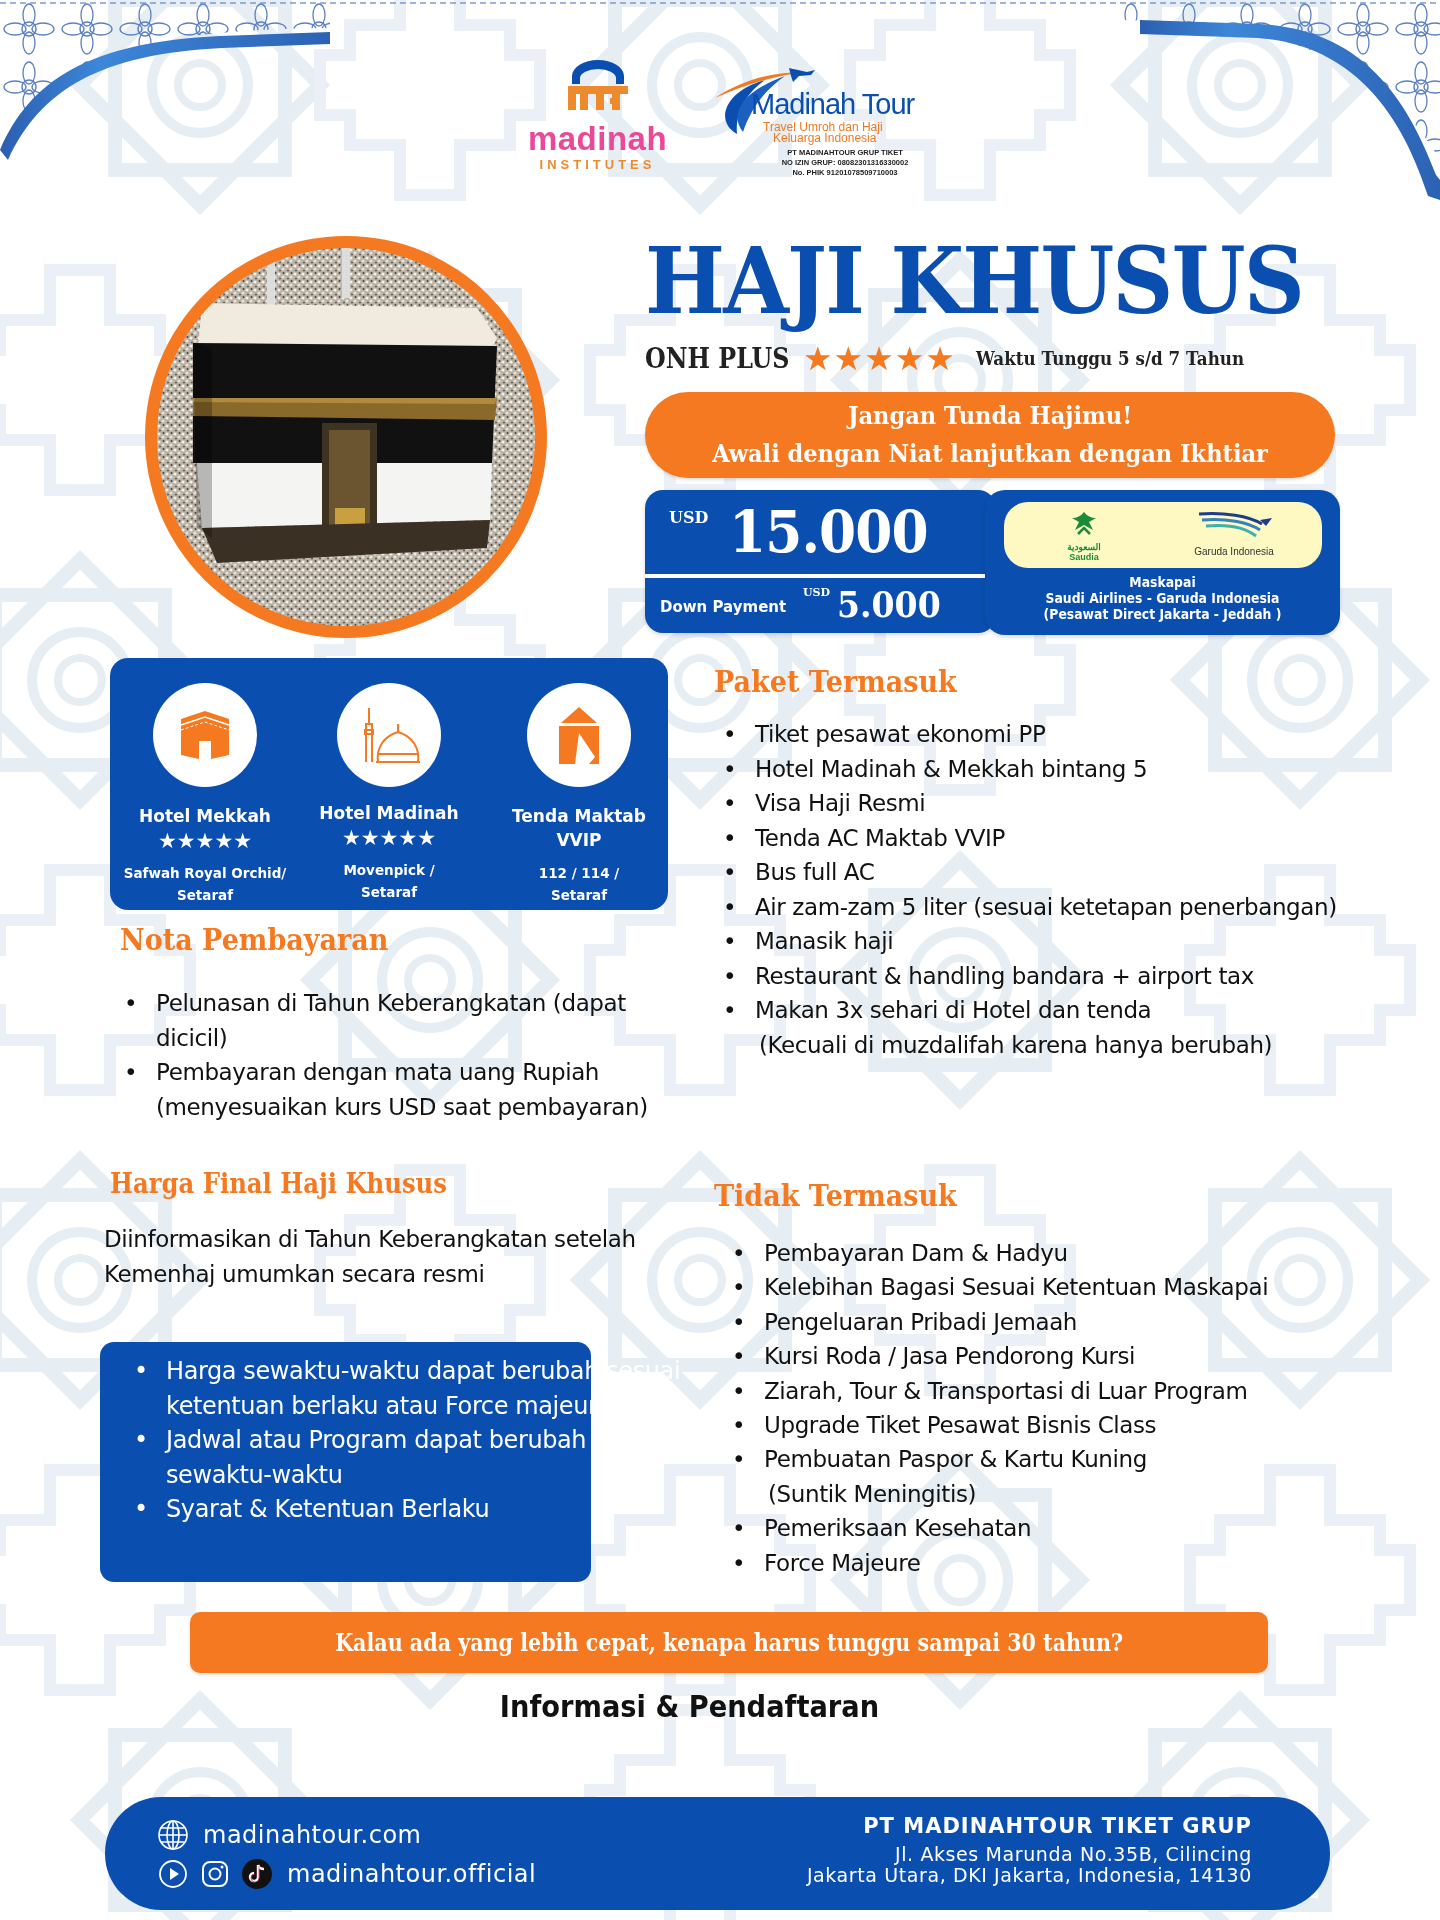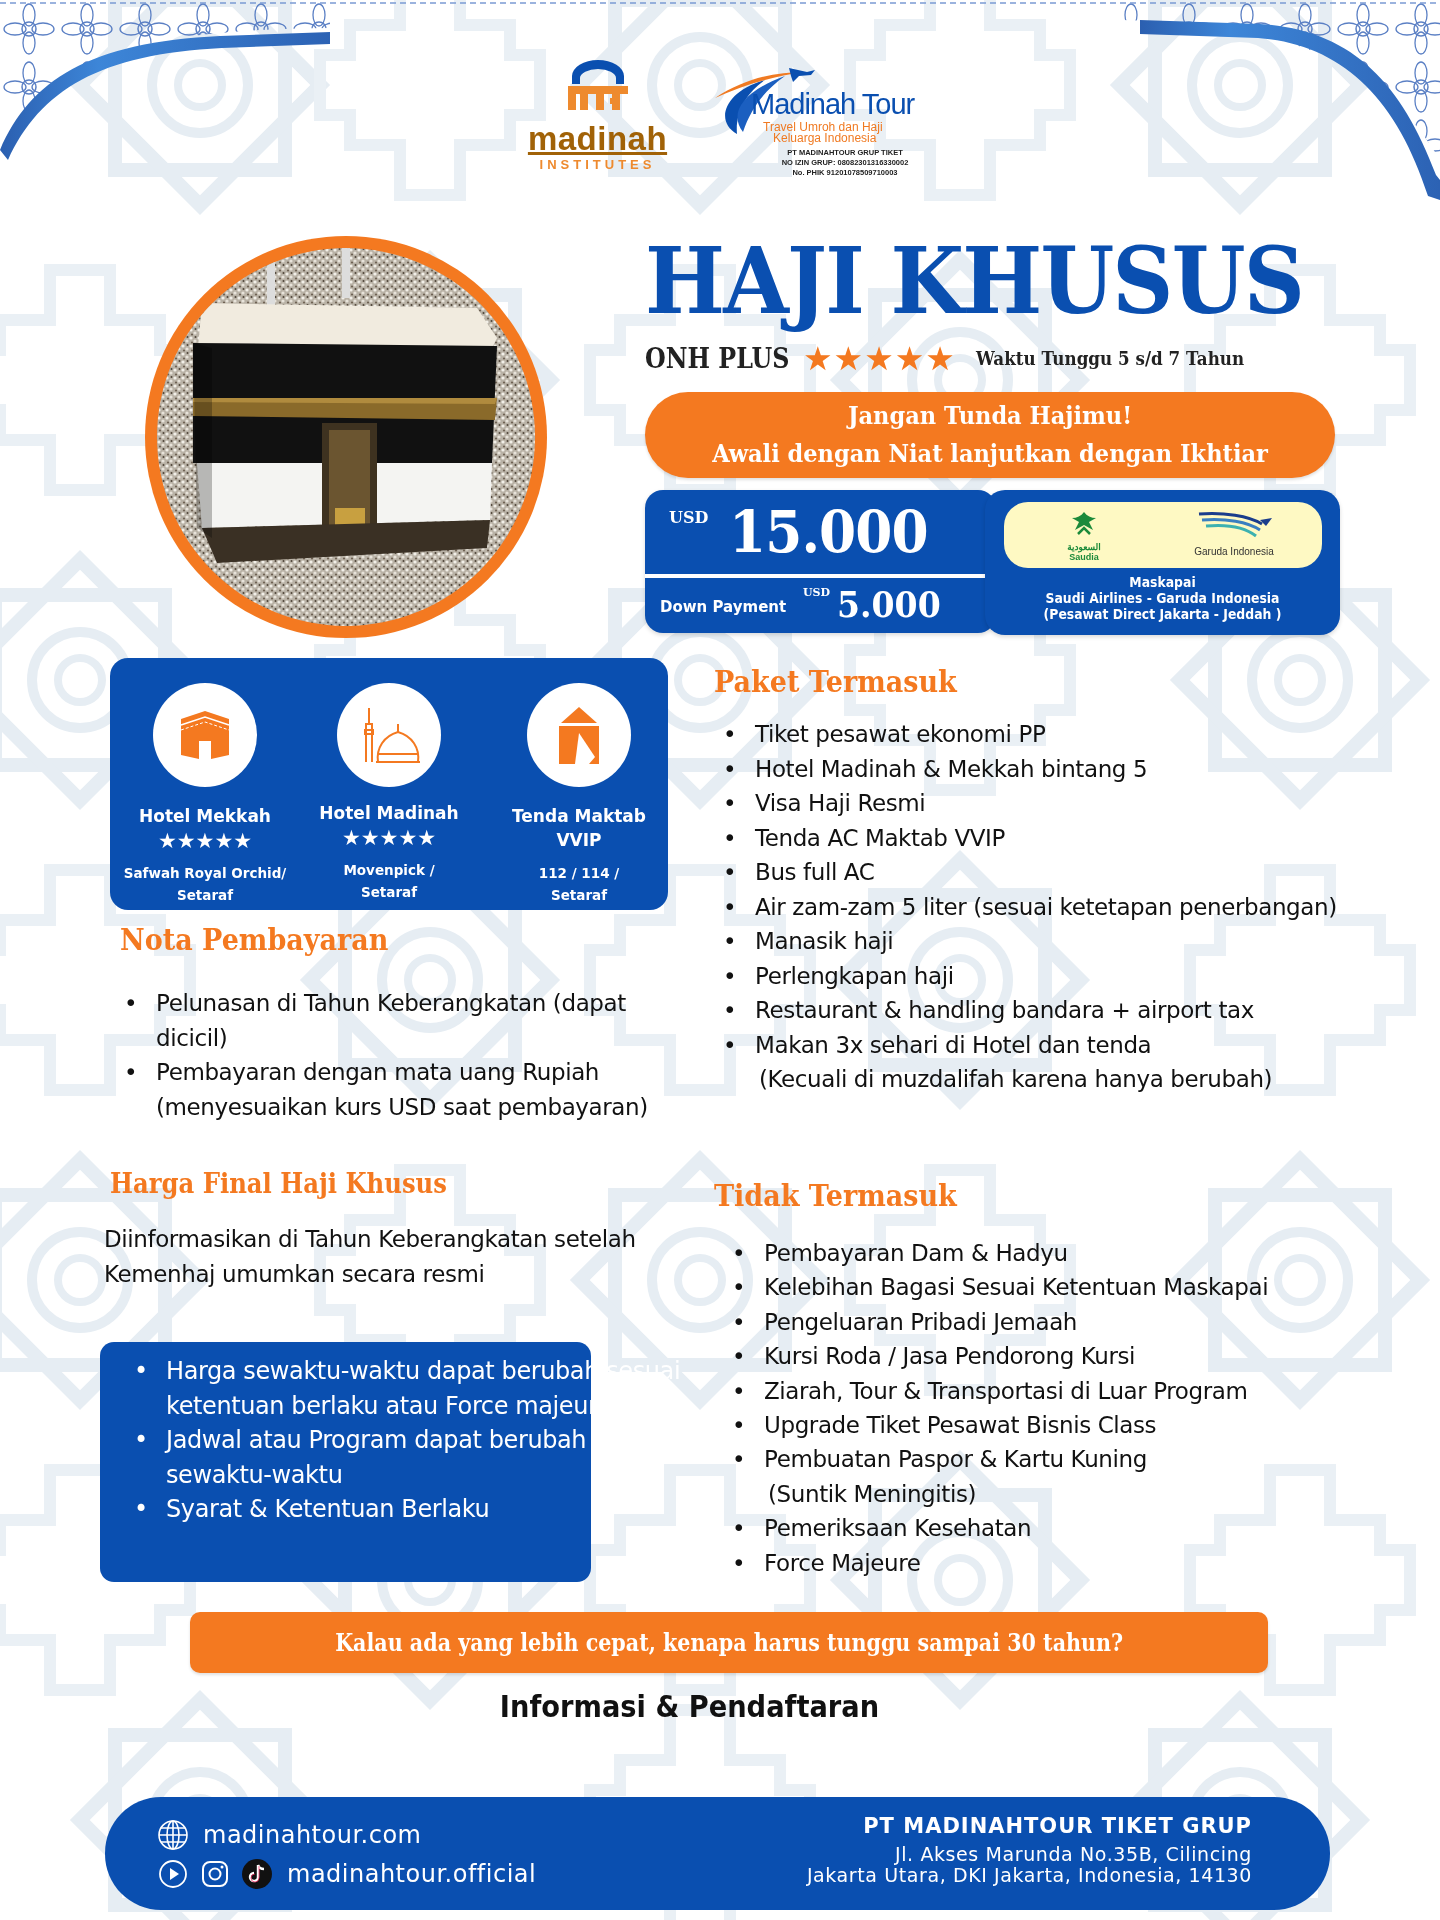--- a/index.html
+++ b/index.html
@@ -12,21 +12,21 @@
   }
   .abs { position: absolute; }
   .bg-pattern {
     position: absolute; inset: 0; overflow: hidden; z-index: 0;
   }
   .bg-pattern svg { position: absolute; }
   .layer { position: absolute; z-index: 2; }
 
   
   .logo-mi { left: 515px; top: 60px; width: 165px; height: 118px; text-align: center; }
-  .logo-mi .word { font-family: "Liberation Sans", sans-serif; font-weight: 700; font-size: 33px; color: #a16207; letter-spacing: 0.5px; line-height: 34px; margin-top: 6px; text-decoration: underline; }
+  .logo-mi .word { font-family: "Liberation Sans", sans-serif; font-weight: 700; font-size: 33px; color: #ec4899; letter-spacing: 0.5px; line-height: 34px; margin-top: 6px; }
   .logo-mi .sub { font-family: "Liberation Sans", sans-serif; font-weight: 700; font-size: 13px; color: #ee8a2e; letter-spacing: 4px; margin-top: 1px; }
   .logo-mt { left: 695px; top: 62px; width: 240px; height: 122px; }
   .logo-mt .title { position: absolute; left: 56px; top: 26px; font-family: "Liberation Sans", sans-serif; font-size: 29px; color: #0a4fb0; letter-spacing: -1px; }
   .logo-mt .tag1, .logo-mt .tag2 { position: absolute; font-family: "Liberation Sans", sans-serif; font-size: 12px; color: #f07a22; line-height: 12px; }
   .logo-mt .tag1 { left: 68px; top: 59px; }
   .logo-mt .tag2 { left: 78px; top: 70px; }
   .logo-mt .pt { position: absolute; left: 70px; top: 86px; width: 160px; font-family: "Liberation Sans", sans-serif; font-weight: 700; font-size: 7.5px; color: #222; line-height: 10px; text-align: center; }
 
   
   .title-main { left: 645px; top: 226px; font-family: "DejaVu Serif", serif; font-weight: 700; font-size: 92px; color: #0a4fb0; letter-spacing: -2px; line-height: 110px; transform: scaleX(0.92); transform-origin: left; white-space: nowrap; }
@@ -354,21 +354,20 @@
 
 <div class="layer h-orange" style="left:714px;top:664px">Paket Termasuk</div>
 <ul class="layer blist paket-list">
   <li>Tiket pesawat ekonomi PP</li>
   <li>Hotel Madinah &amp; Mekkah bintang 5</li>
   <li>Visa Haji Resmi</li>
   <li>Tenda AC Maktab VVIP</li>
   <li>Bus full AC</li>
   <li>Air zam-zam 5 liter (sesuai ketetapan penerbangan)</li>
   <li>Manasik haji</li>
-  <li>Perlengkapan haji</li>
   <li>Restaurant &amp; handling bandara + airport tax</li>
   <li>
     <span>Makan 3x sehari di Hotel dan tenda</span>
     <span class="cont">(Kecuali di muzdalifah karena hanya berubah)</span>
   </li>
 </ul>
 
 <div class="layer h-orange" style="left:120px;top:922px">Nota Pembayaran</div>
 <ul class="layer blist nota-list">
   <li>Pelunasan di Tahun Keberangkatan (dapat dicicil)</li>

